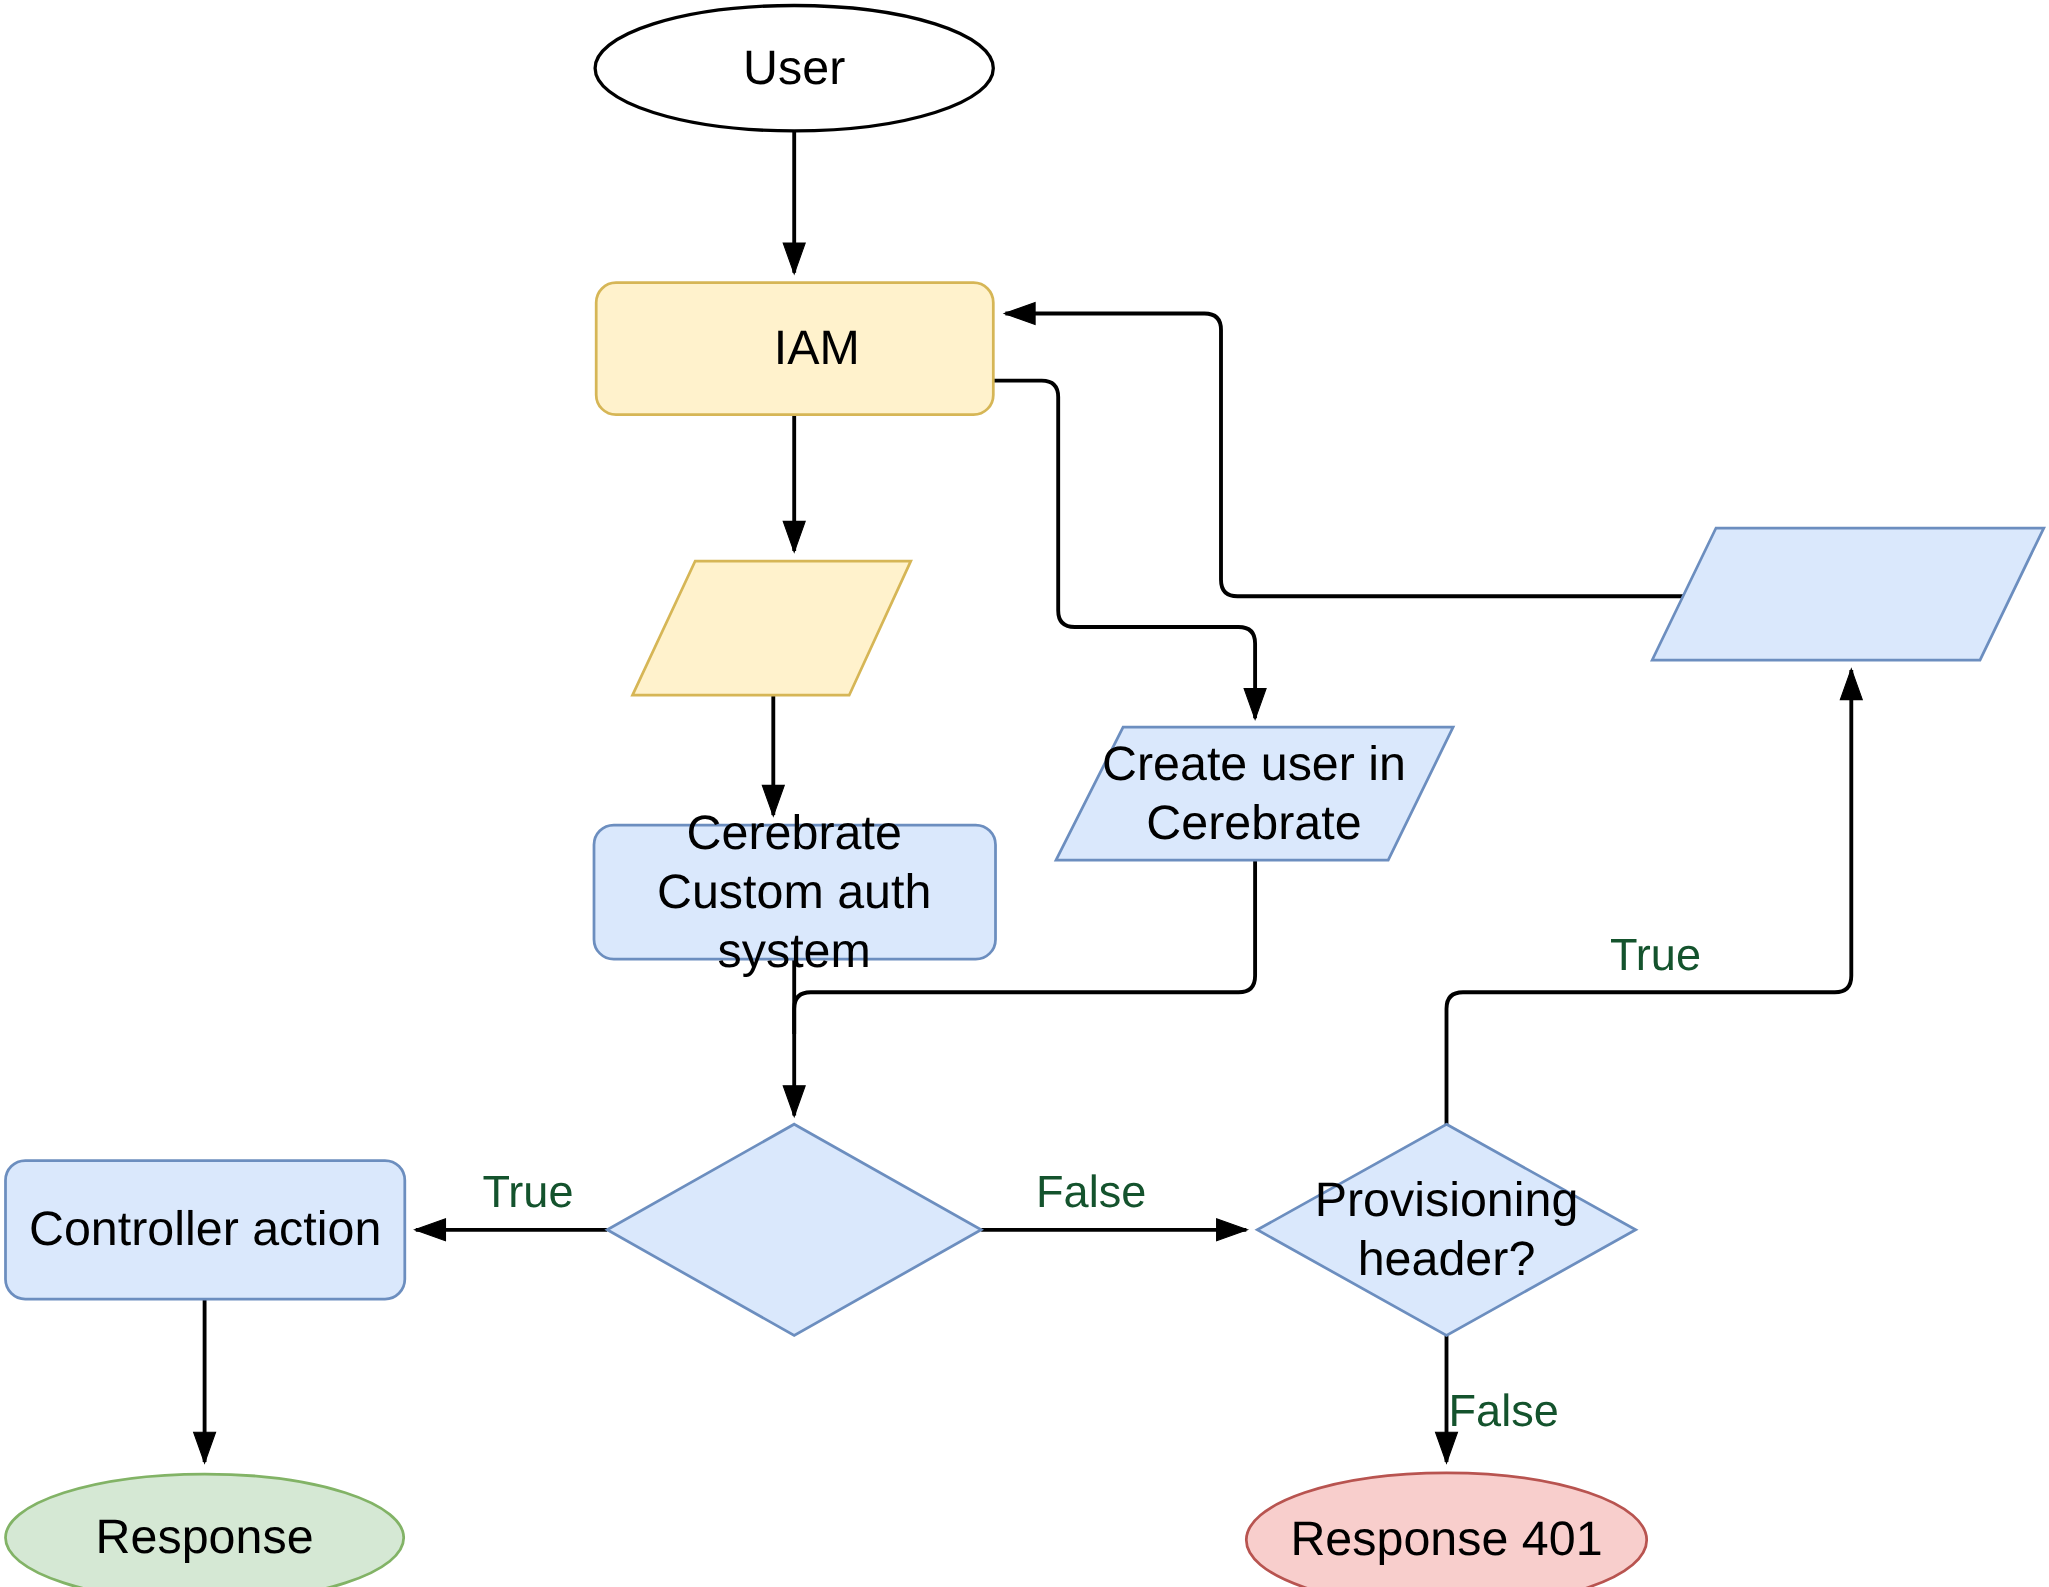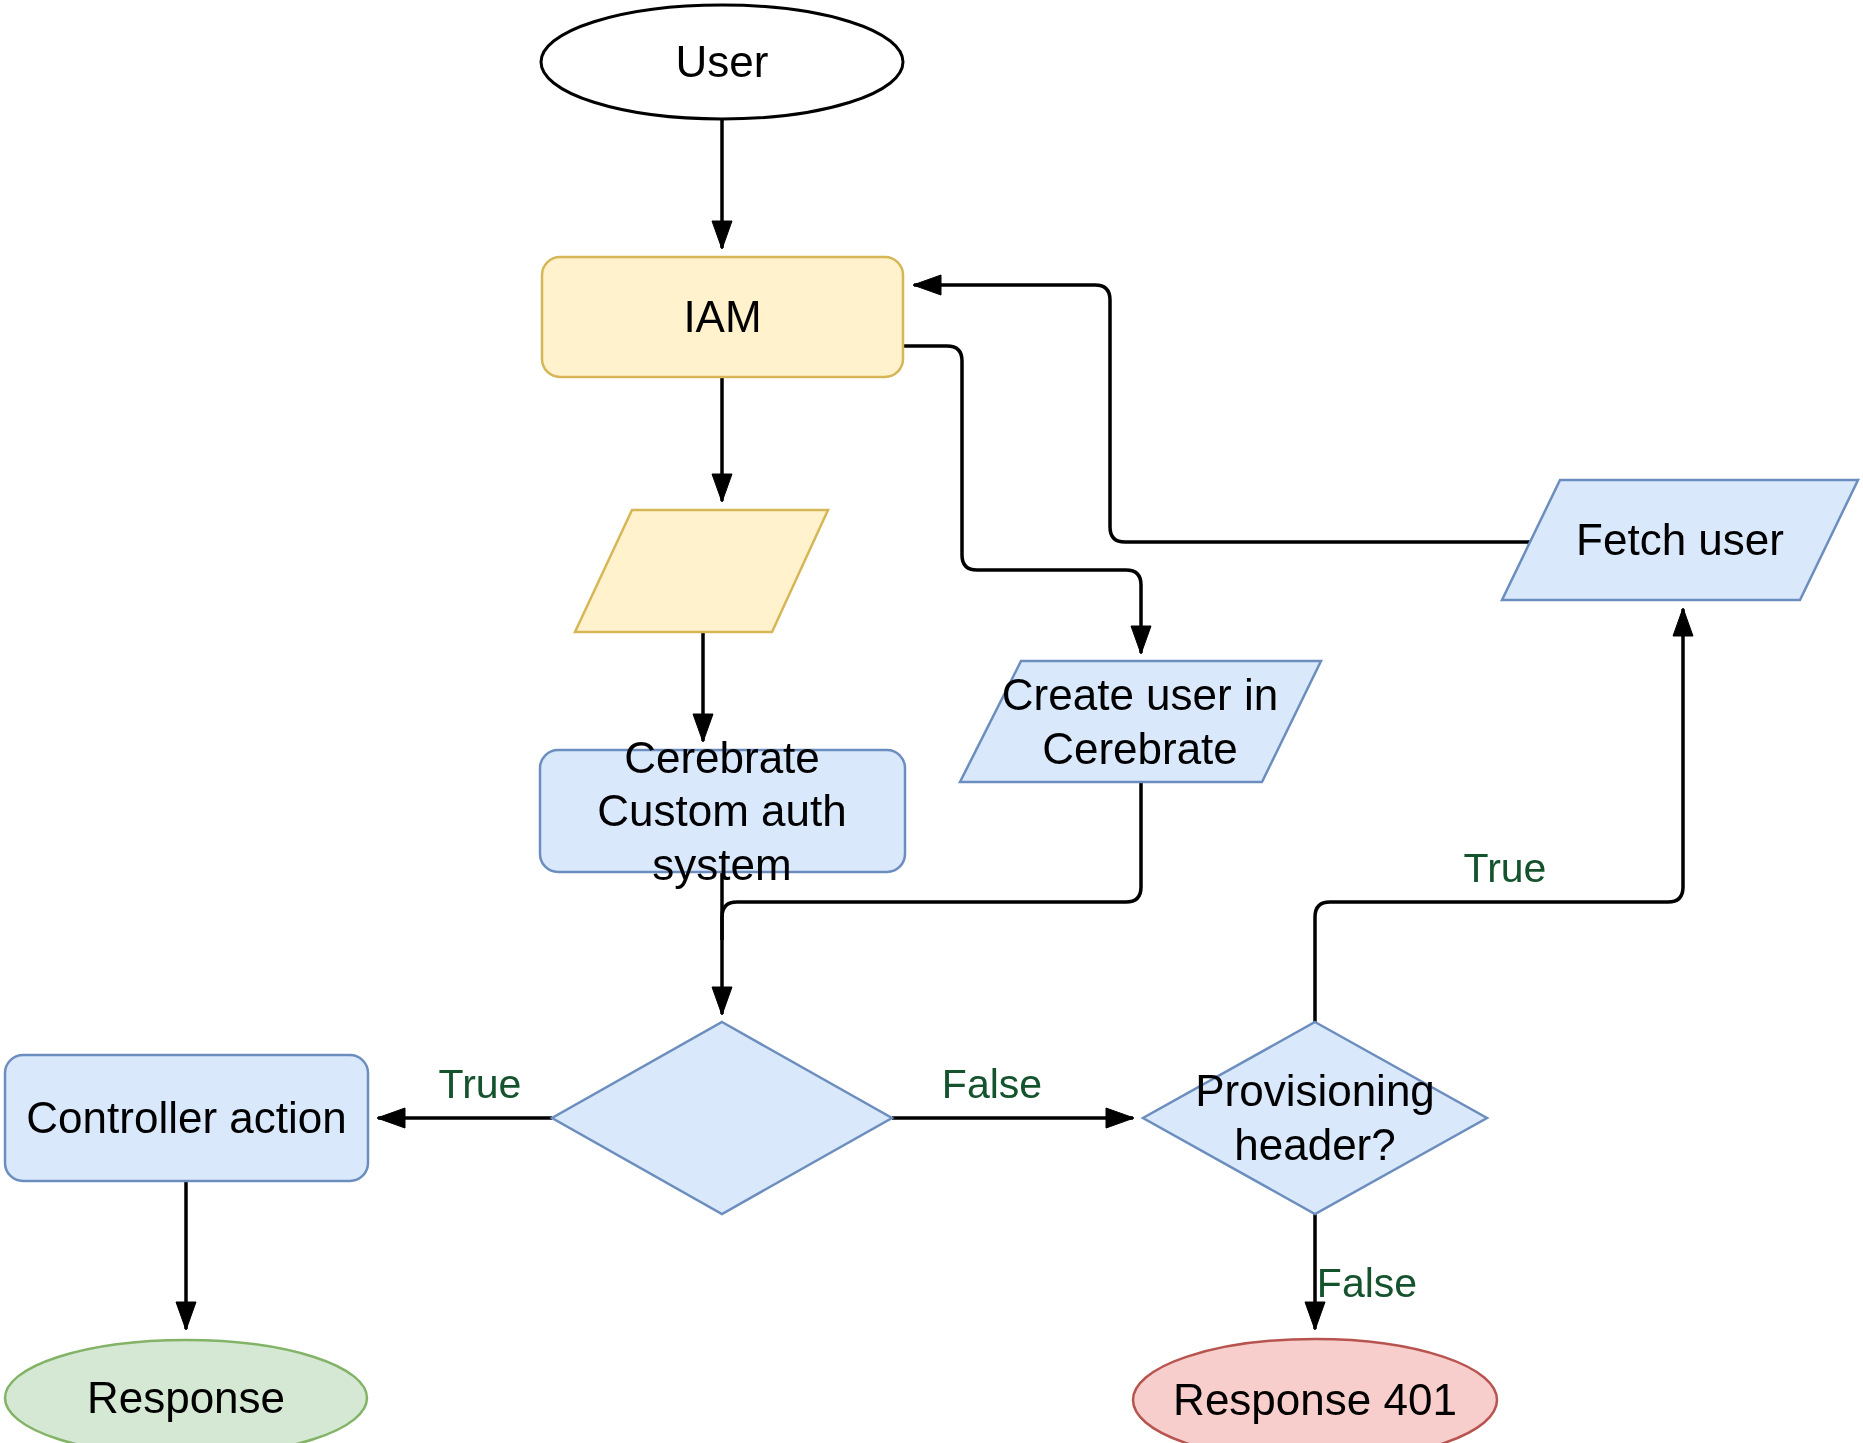--- a/index.html
+++ b/index.html
@@ -26,21 +26,21 @@
   .edge-label {
     position: absolute;
     transform: translate(-50%, -50%);
     font-size: 41px;
     color: #14532d;
     white-space: nowrap;
     pointer-events: none;
   }
   
   .lbl-user            { left: 541px;  top: 5px;    width: 362px; height: 114px; }
-  .lbl-iam             { left: 542px;  top: 257px;  width: 361px; height: 120px; }
+  .lbl-iam             { left: 542px;  top: 257px;  width: 361px; height: 120px; padding-left: 20px; }
   .lbl-add-header      { left: 592px;  top: 510px;  width: 220px; height: 122px; }
   .lbl-cerebrate       { left: 572px;  top: 750px;  width: 300px; height: 122px; }
   .lbl-create-user     { left: 1000px; top: 661px;  width: 280px; height: 121px; }
   .lbl-fetch-user      { left: 1502px; top: 480px;  width: 356px; height: 120px; }
   .lbl-user-exists     { left: 552px;  top: 1022px; width: 340px; height: 192px; }
   .lbl-provisioning    { left: 1195px; top: 1022px; width: 240px; height: 192px; }
   .lbl-controller      { left: 5px;    top: 1055px; width: 363px; height: 126px; }
   .lbl-response        { left: 5px;    top: 1340px; width: 362px; height: 116px; }
   .lbl-response-401    { left: 1133px; top: 1339px; width: 364px; height: 122px; }
   .pos-true-left   { left: 480px;  top: 1084px; }
@@ -95,21 +95,20 @@
 
     <ellipse cx="186" cy="1398" rx="181" ry="58" stroke-width="2.5" fill="#D5E8D4" stroke="#82B366"></ellipse>
 
     <ellipse cx="1315" cy="1400" rx="182" ry="61" stroke-width="2.5" fill="#F8CECC" stroke="#B85450"></ellipse>
   </svg>
 
   <div class="node-label lbl-user">User</div>
   <div class="node-label lbl-iam">IAM</div>
   <div class="node-label lbl-cerebrate">Cerebrate Custom auth system</div>
   <div class="node-label lbl-create-user">Create user in Cerebrate</div>
-  <div class="node-label lbl-fetch-user">Fetch user</div>
   <div class="node-label lbl-provisioning">Provisioning header?</div>
   <div class="node-label lbl-controller">Controller action</div>
   <div class="node-label lbl-response">Response</div>
   <div class="node-label lbl-response-401">Response 401</div>
 
   <div class="edge-label pos-true-left">True</div>
   <div class="edge-label pos-false-mid">False</div>
   <div class="edge-label pos-true-right">True</div>
   <div class="edge-label pos-false-right">False</div>
 

